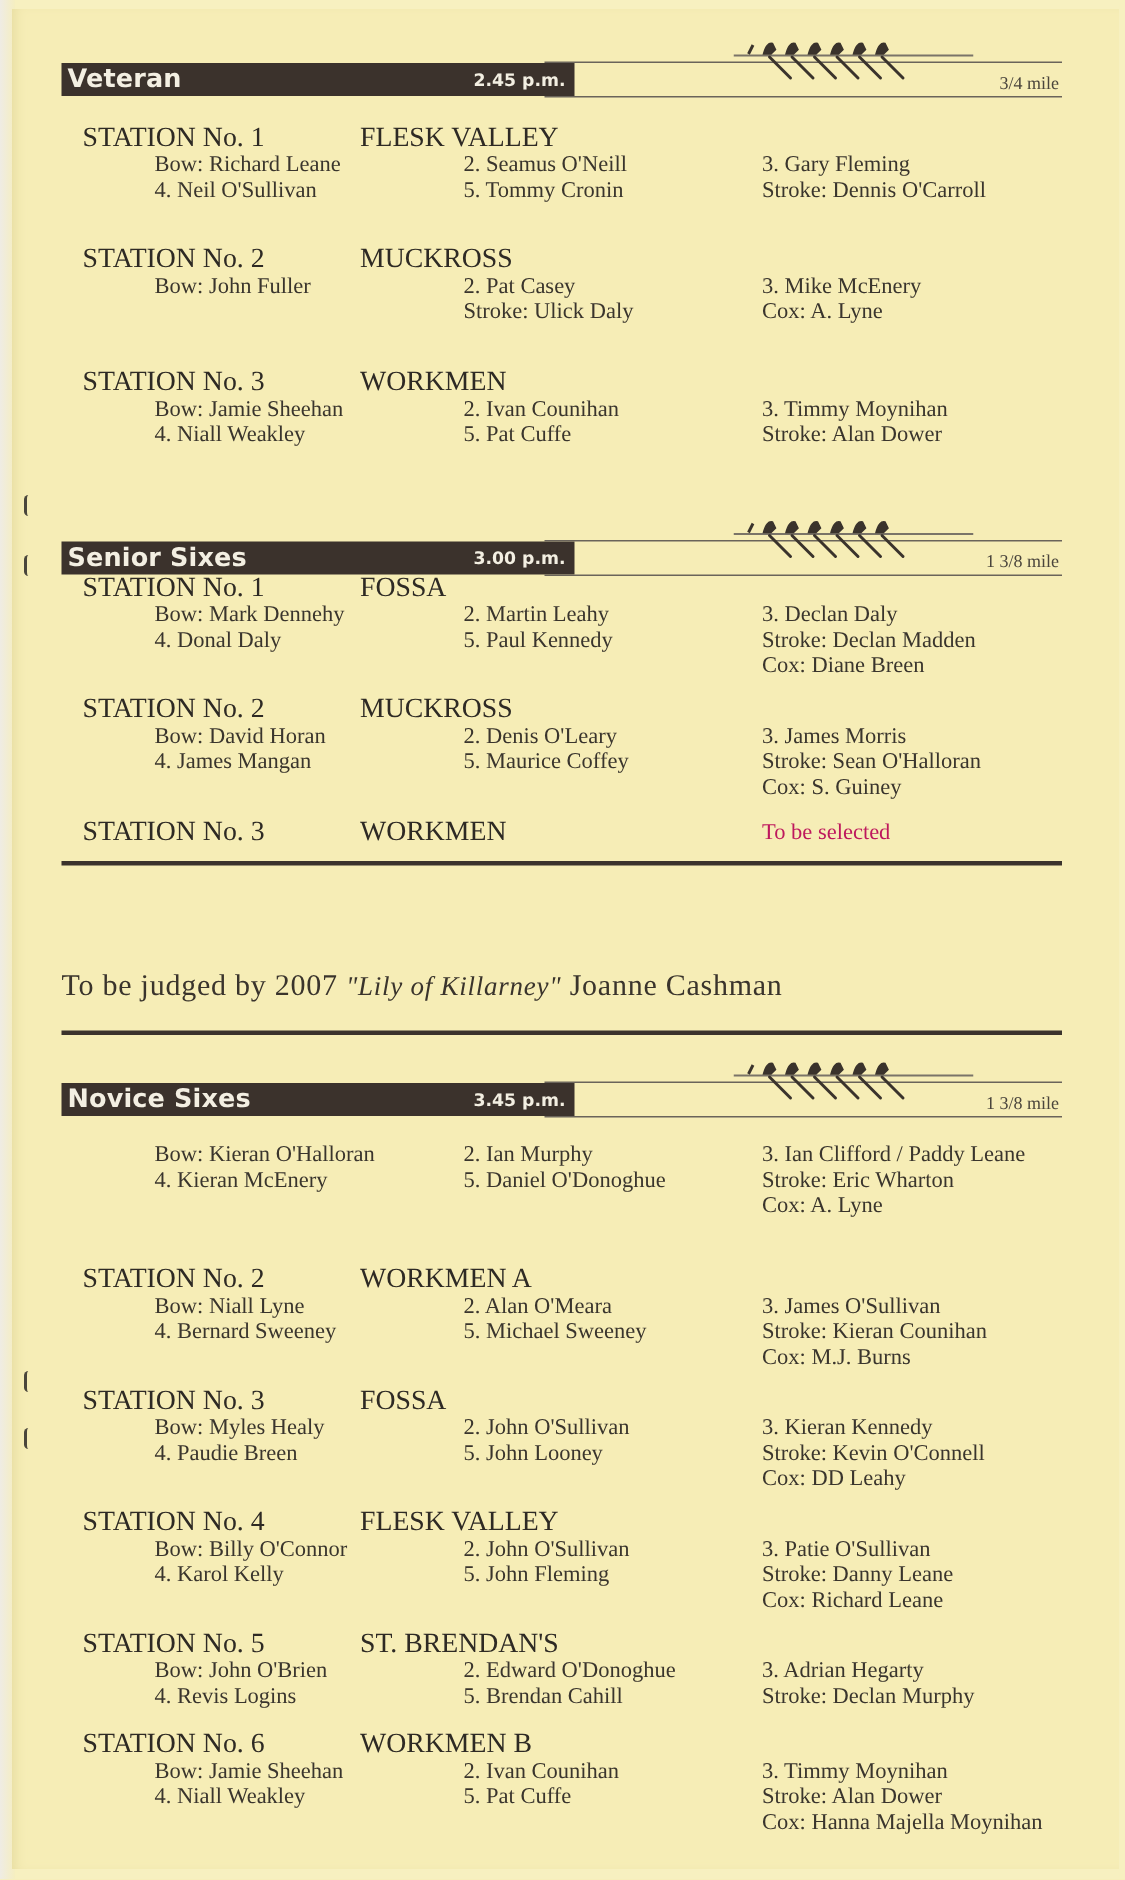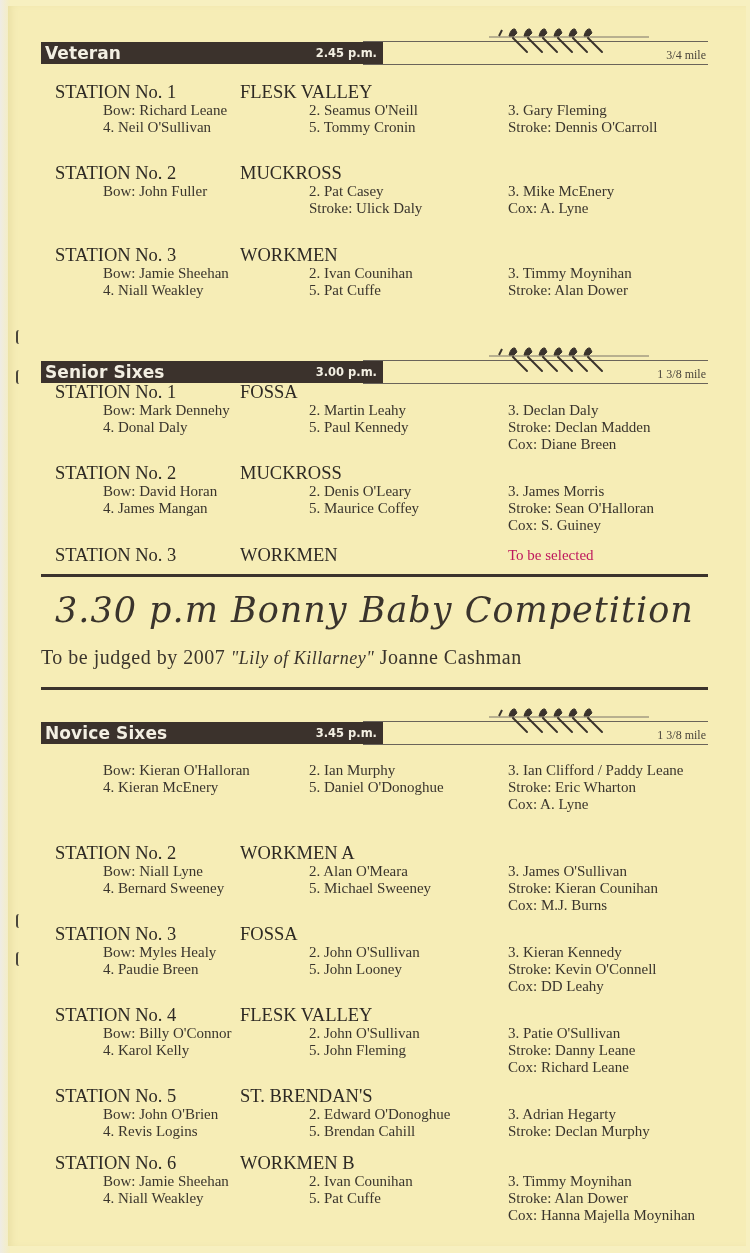--- a/index.html
+++ b/index.html
@@ -171,21 +171,20 @@
     </g>
   </svg>
 </div>
         <span class="distance">1 3/8 mile</span>
       </div>
     </div>
   </div>
 
 <div class="bonny">
   <div class="rule" style="top:0;"></div>
-  <div class="bonny-title">3.30 p.m Bonny Baby Competition</div>
   <div class="bonny-sub">
     <span>To be judged by 2007 </span><span class="italic">"Lily of Killarney"</span><span> Joanne Cashman</span>
   </div>
   <div class="rule" style="top:113px;"></div>
 </div>
 
 <div class="station" style="left: 55px; top: 82px;">
     <div class="station-title"><span class="num">STATION No. 1</span><span>FLESK VALLEY</span></div>
     <div class="crew-row">
       <span class="c1">Bow: Richard Leane</span>

